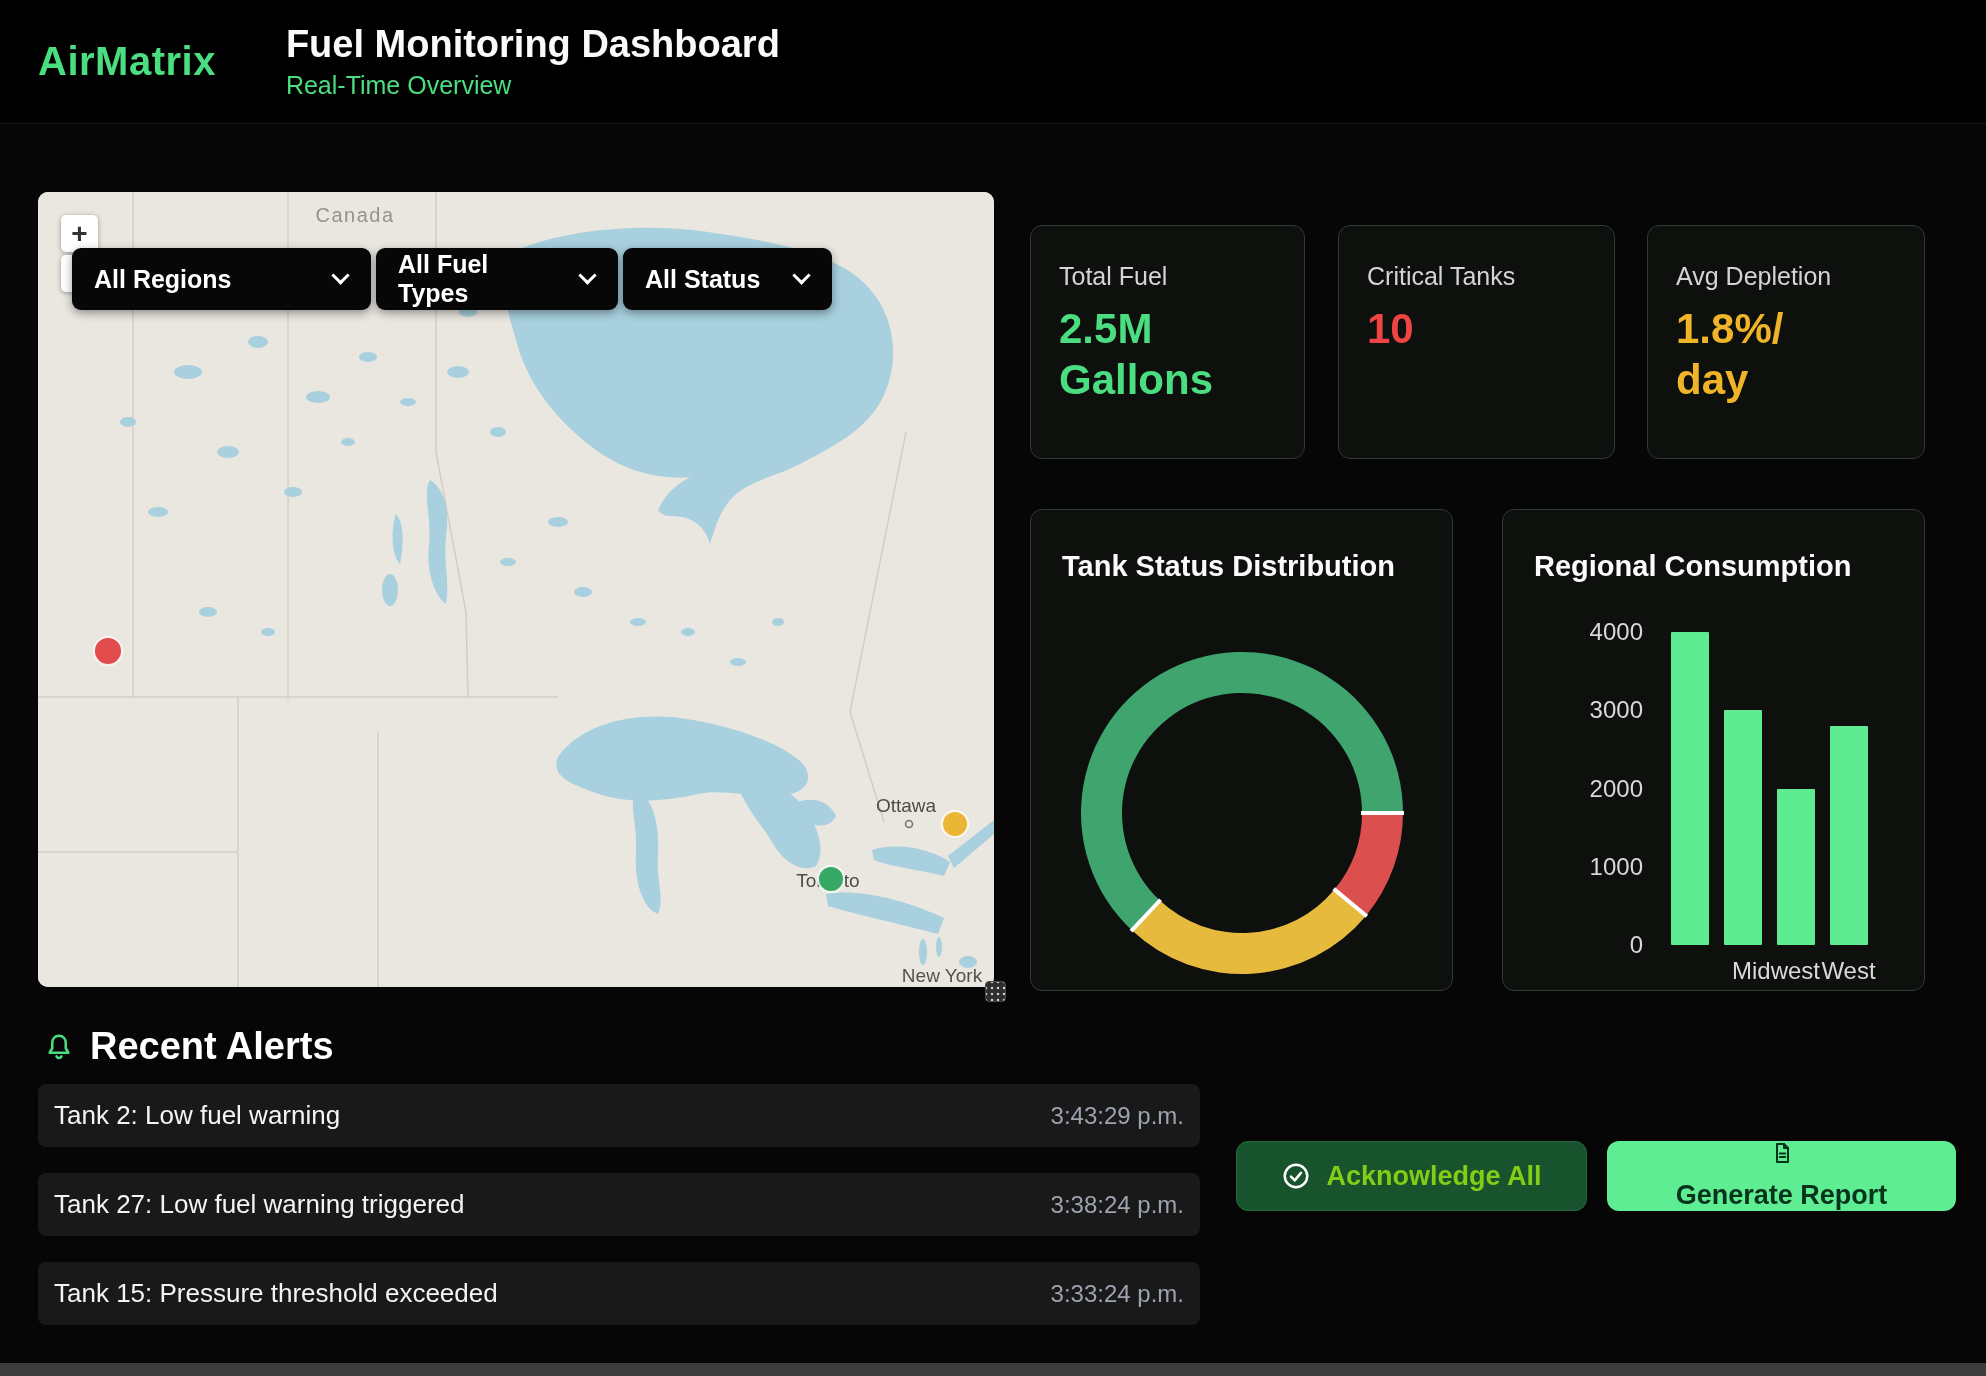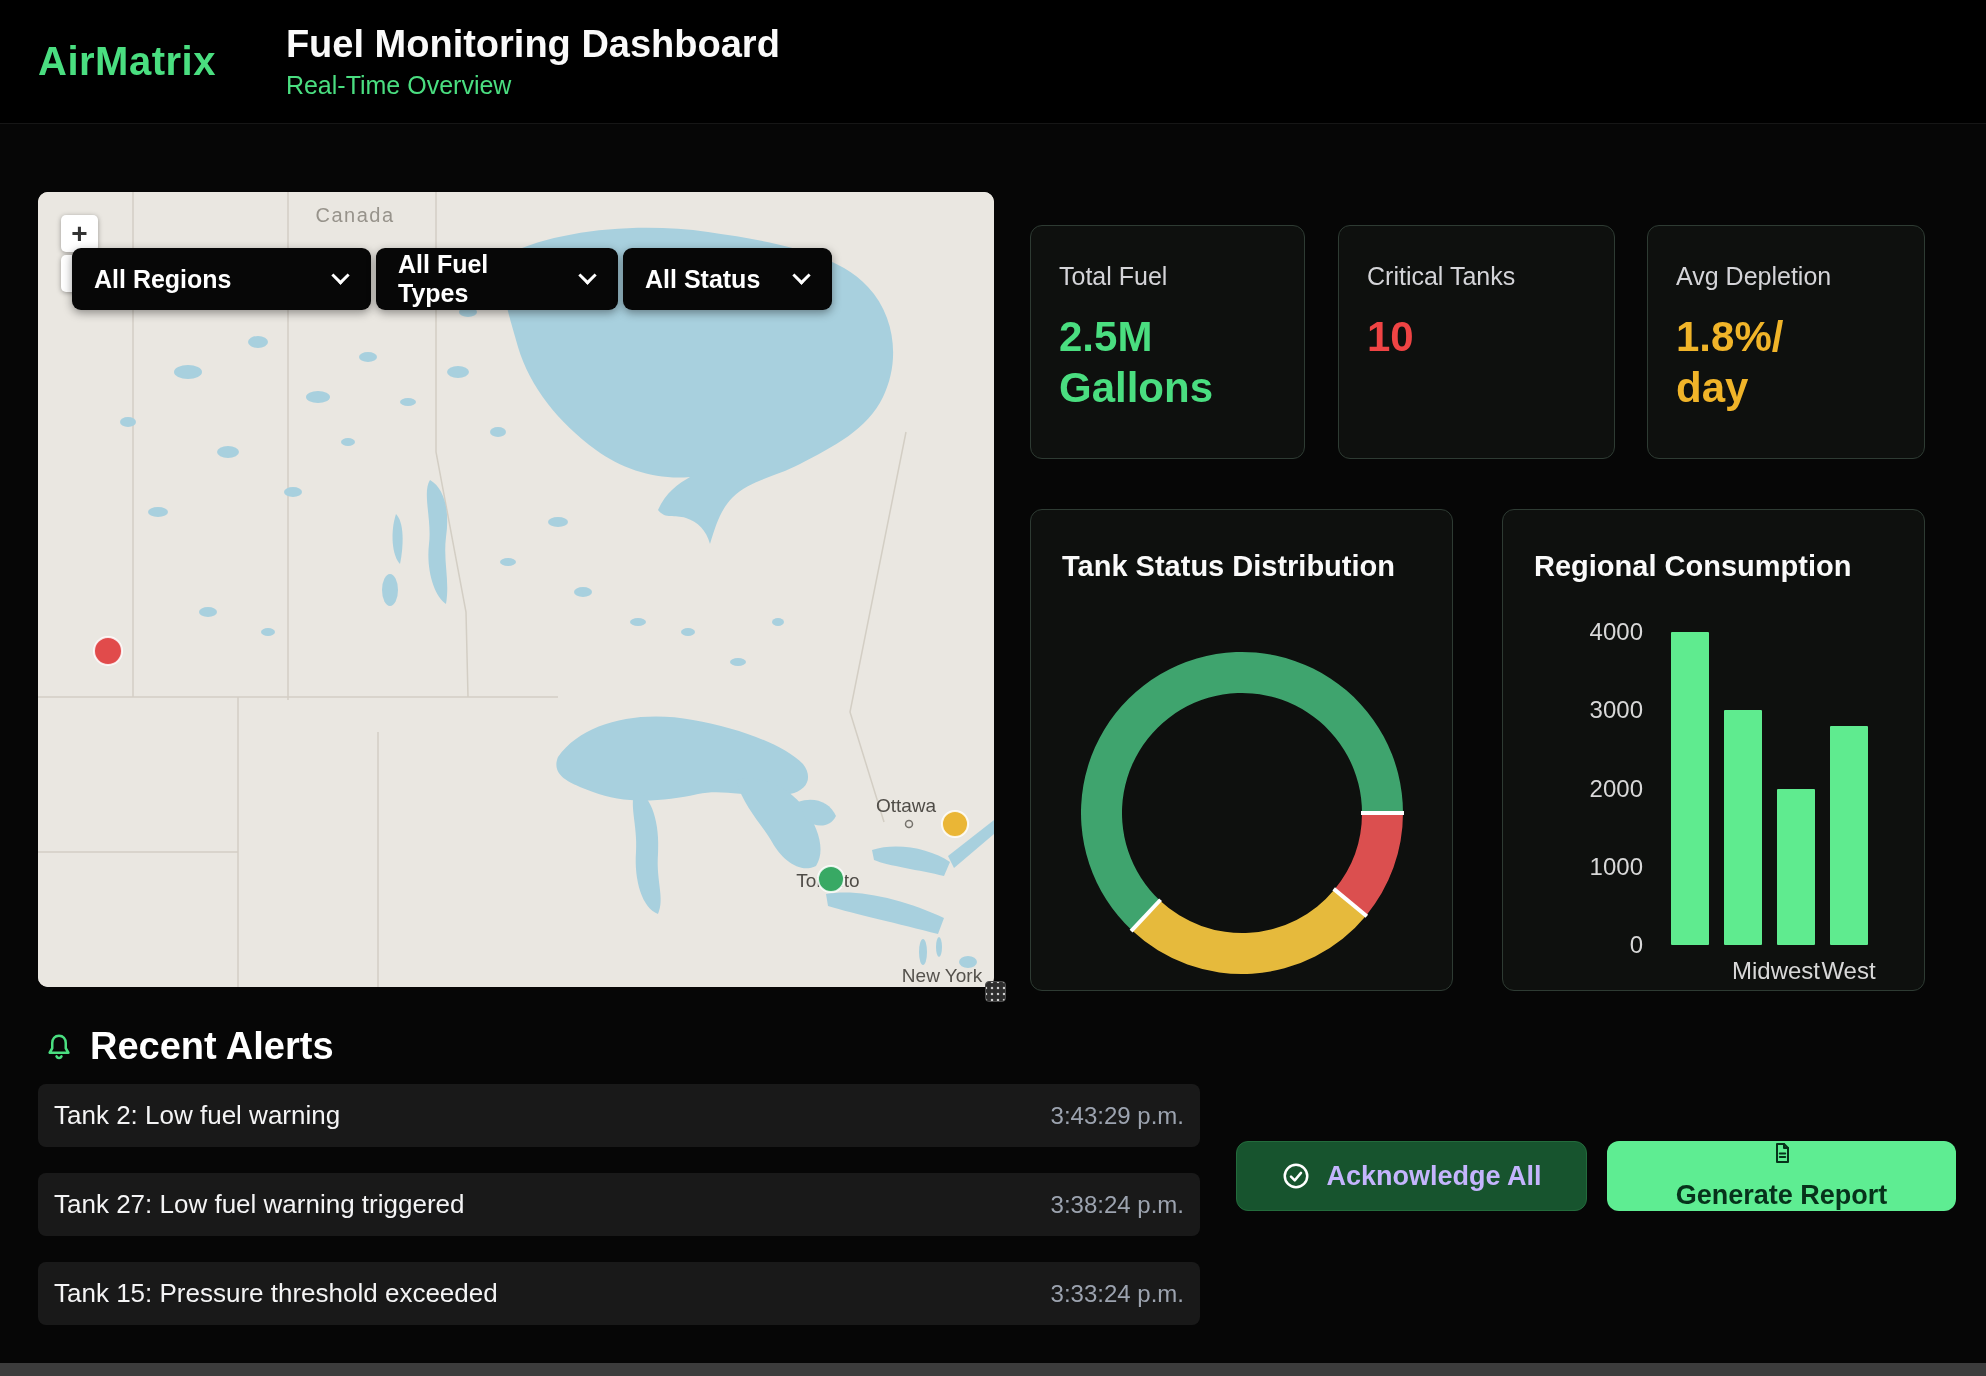--- a/index.html
+++ b/index.html
@@ -40,21 +40,21 @@
           background-image:radial-gradient(#cfcfcf 1.4px, transparent 1.6px);
           background-size:6px 6px; background-position:3px 3px; }
 
   
   .stat-card { position:absolute; top:225px; height:234px; background:#0e100e;
                border:1px solid #2e3b33; border-radius:12px; padding:36px 28px; }
   #stat-0 { left:1030px; width:275px; }
   #stat-1 { left:1338px; width:277px; }
   #stat-2 { left:1647px; width:278px; }
   .stat-label { font-size:25px; font-weight:500; color:#d4d4d8; }
-  .stat-value { font-size:42px; font-weight:700; line-height:1.22; margin-top:20px; }
+  .stat-value { font-size:42px; font-weight:700; line-height:1.22; margin-top:12px; }
 
   
   .chart-card { position:absolute; top:509px; width:423px; height:482px; background:#0e100e;
                 border:1px solid #2e3b33; border-radius:12px; overflow:hidden; }
   #chart-a { left:1030px; } #chart-b { left:1502px; }
   .chart-title { position:absolute; left:31px; top:40px; font-size:29px; font-weight:700; color:#fafafa; }
   .donut { position:absolute; left:0; top:0; }
   .bar-chart { position:absolute; left:0; top:0; width:423px; height:482px; }
   .y-tick { position:absolute; left:40px; width:100px; text-align:right;
             font-size:24px; color:#d8d8d8; }
@@ -66,21 +66,21 @@
   .alerts-title { font-size:38px; font-weight:700; color:#ffffff; }
   .alerts-list { position:absolute; left:38px; top:1084px; width:1162px; }
   .alert-row { height:63px; background:#191919; border-radius:8px; margin-bottom:26px;
                display:flex; align-items:center; justify-content:space-between; padding:0 16px; }
   .alert-msg { font-size:26px; color:#f4f4f5; }
   .alert-time { font-size:24px; color:#9ca3af; }
 
   .btn { position:absolute; top:1141px; height:70px; border-radius:12px; cursor:pointer;
          display:flex; align-items:center; justify-content:center; gap:15px;
          font-size:27px; font-weight:700; }
-  .btn-ack { left:1236px; width:351px; background:#17542e; border:1px solid #236b3c; color:#c4b5fd; }
+  .btn-ack { left:1236px; width:351px; background:#17542e; border:1px solid #236b3c; color:#84cc16; }
   .btn-gen { left:1607px; width:349px; background:#5eed92; color:#07321b;flex-direction:column; }
 
   .hscroll { position:absolute; left:0; top:1363px; width:1986px; height:13px; background:#3c3c3c; }
 </style>
 </head>
 <body>
 
 <div id="app">
 
   <header class="topbar">

